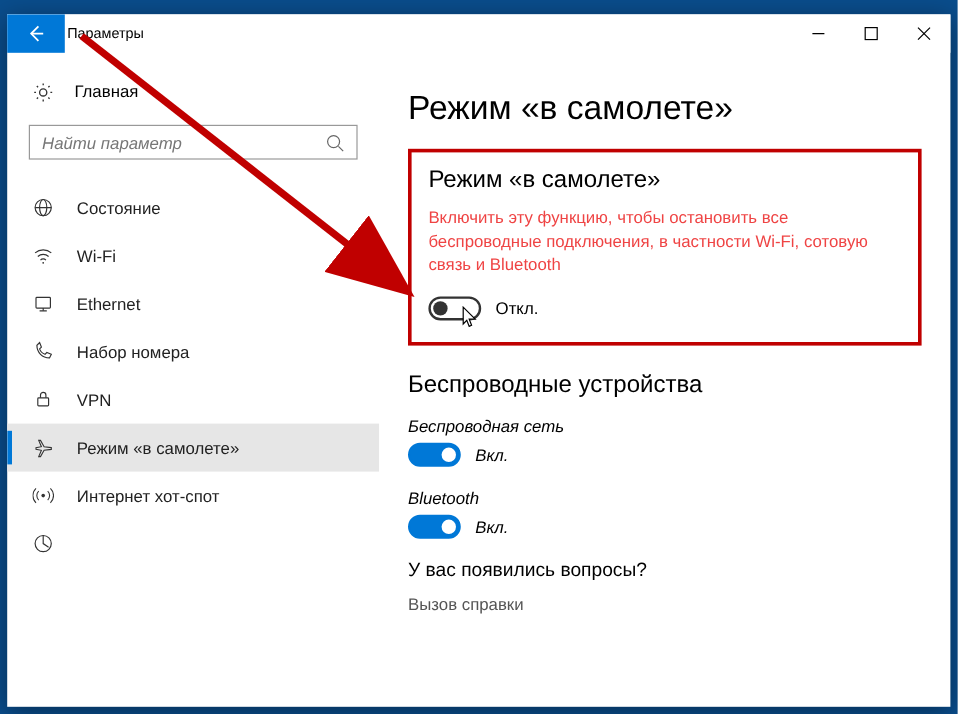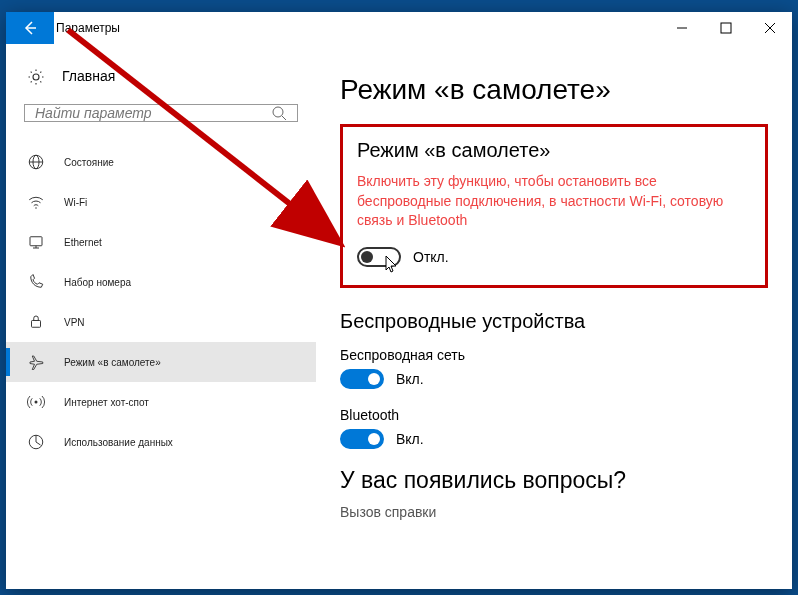--- a/index.html
+++ b/index.html
@@ -64,42 +64,42 @@
   }
   .home-row {
     display: flex;
     padding: 10px 20px;
     gap: 16px;
   }
   .home-row .icon { width: 20px; display:flex; justify-content:center; }
   .home-row .label { font-size: 14px; }
   .search-box {
     margin: 8px 18px 20px 18px;
-    height: 18px;
+    height: 29px;
     border: 1px solid #999;
     display: flex;
     align-items: center;
     padding: 0 10px;
     color: #666;
     font-size: 14px;
     justify-content: space-between;
     gap: 27px;
   }
   .search-box .ph { color: #777; font-style: italic; }
   .section-label {
     padding: 6px 20px 10px 20px;
     color: #666;
     font-size: 14px;
   }
   .nav-item {
     display: flex;
     align-items: center;
     gap: 18px;
     padding: 11px 20px;
-    font-size: 10px;
+    font-size: 14px;
     color: #222;
     position: relative;
   }
   .nav-item .icon { width: 20px; display:flex; justify-content:center; color:#333; }
   .nav-item.selected {
     background: #e6e6e6;
   }
   .nav-item.selected::before {
     content: "";
     position: absolute;
@@ -173,23 +173,23 @@
   }
   .section-title {
     font-size: 20px;
     font-weight: 400;
     margin: 8px 0 14px 0;
   }
   .field-label {
     font-size: 14px;
     margin-bottom: 6px;
   }
-  .field-block { margin-bottom: 18px; }
+  .field-block { margin-bottom: 18px; font-style: italic; }
   .help-title {
-    font-size: 23px;
+    font-size: 16px;
     font-weight: 400;
     margin: 10px 0 10px 0;
   }
   .help-link {
     font-size: 14px;
     color: #555;
   }
   .arrow-overlay {
     position: absolute;
     left: 0; top: 0;
@@ -322,21 +322,20 @@
         <span>Интернет хот-спот</span>
       </div>
 
       <div class="nav-item">
         <span class="icon">
             <svg width="18" height="18" viewBox="0 0 24 24">
               <circle cx="12" cy="12" r="9" stroke="#333" fill="none" stroke-width="1.3"></circle>
               <path d="M12 3v9l6 4" stroke="#333" fill="none" stroke-width="1.3"></path>
             </svg>
           </span>
-        <span>Использование данных</span>
       </div>
 
     </div>
 
     <div class="content">
       <h1 class="page-title">Режим «в самолете»</h1>
 
       <div class="highlight-box">
         <h2 class="subhead">Режим «в самолете»</h2>
         <p class="desc">Включить эту функцию, чтобы остановить все беспроводные подключения, в частности Wi-Fi, сотовую связь и Bluetooth</p>

